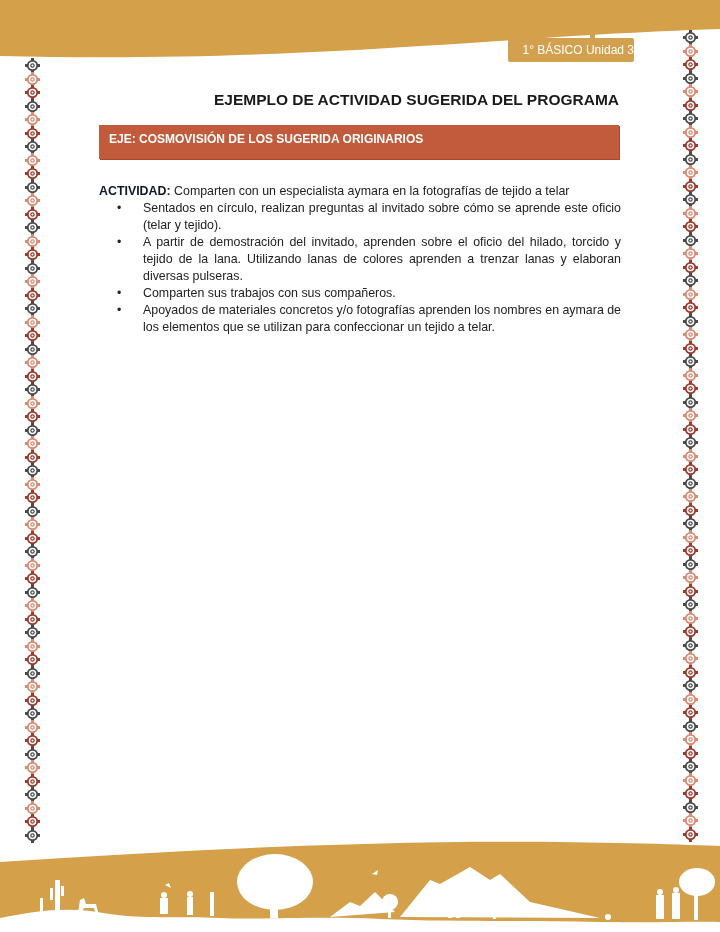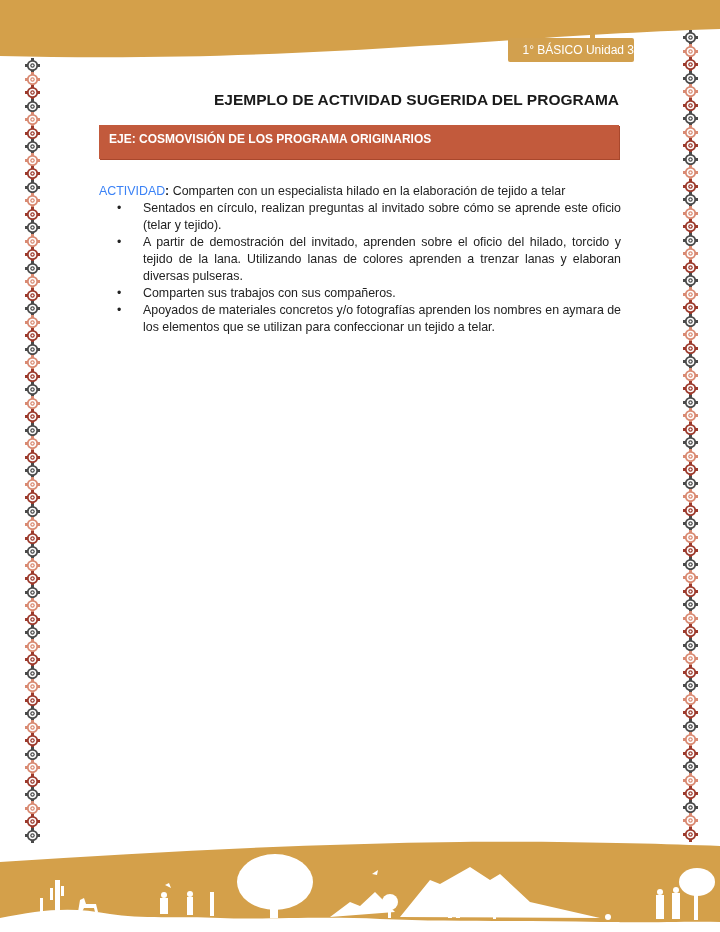--- a/index.html
+++ b/index.html
@@ -30,21 +30,21 @@
     position: absolute; left: 99px; top: 125px; width: 520px; height: 34px;
     background: #c25a3c; box-shadow: 1px 1px 0 #a8472c;
   }
   .banner-text {
     position: absolute; left: 10px; top: 7px; color: #ffffff; font-weight: bold; font-size: 12px;
   }
   .content {
     position: absolute; left: 99px; top: 183px; width: 522px;
     font-size: 12.4px; color: #222; line-height: 17px;
   }
-  .activity-label { color: #3b82f6; font-weight: normal; }
+  .activity-label { color: #0f172a; font-weight: bold; }
   .colon { font-weight: bold; }
   ul.examples { list-style: none; margin: 0; padding: 0; }
   ul.examples li { position: relative; padding-left: 44px; text-align: justify; }
   ul.examples li .bullet { position: absolute; left: 18px; top: 0; }
 </style>
 </head>
 <body>
 
 <svg class="top-wave" viewBox="0 0 720 70" preserveAspectRatio="none">
   <path d="M0,0 H720 V29 C600,33 520,40 420,46 C300,54 160,60 0,56 Z" fill="#d4a04a"></path>
@@ -999,26 +999,26 @@
       <circle cx="10" cy="10" r="7.5" fill="#9c3a2c"></circle>
       <circle cx="10" cy="10" r="5" fill="#ffffff"></circle>
       <circle cx="10" cy="10" r="3" fill="#9c3a2c"></circle>
       <circle cx="10" cy="10" r="1.4" fill="#ffffff"></circle>
     </svg>
   </div>
 
 <div class="title">EJEMPLO DE ACTIVIDAD SUGERIDA DEL PROGRAMA</div>
 
 <div class="banner">
-  <span class="banner-text">EJE: COSMOVISIÓN DE LOS PROGRAMA ORIGINARIOS</span>
+  <span class="banner-text">EJE: COSMOVISIÓN DE LOS SUGERIDA ORIGINARIOS</span>
 </div>
 
 <div class="content">
   <div>
-    <span class="activity-label">ACTIVIDAD</span><span class="colon">:</span><span> Comparten con un especialista hilado en la elaboración de tejido a telar</span>
+    <span class="activity-label">ACTIVIDAD</span><span class="colon">:</span><span> Comparten con un especialista aymara en la fotografías de tejido a telar</span>
   </div>
   <ul class="examples">
     <li><span class="bullet">•</span><span>Sentados en círculo, realizan preguntas al invitado sobre cómo se aprende este oficio (telar y tejido).</span></li>
     <li><span class="bullet">•</span><span>A partir de demostración del invitado, aprenden sobre el oficio del hilado, torcido y tejido de la lana. Utilizando lanas de colores aprenden a trenzar lanas y elaboran diversas pulseras.</span></li>
     <li><span class="bullet">•</span><span>Comparten sus trabajos con sus compañeros.</span></li>
     <li><span class="bullet">•</span><span>Apoyados de materiales concretos y/o fotografías aprenden los nombres en aymara de los elementos que se utilizan para confeccionar un tejido a telar.</span></li>
   </ul>
 </div>
 
 <svg class="bottom-scene" viewBox="0 0 720 110" preserveAspectRatio="none">

